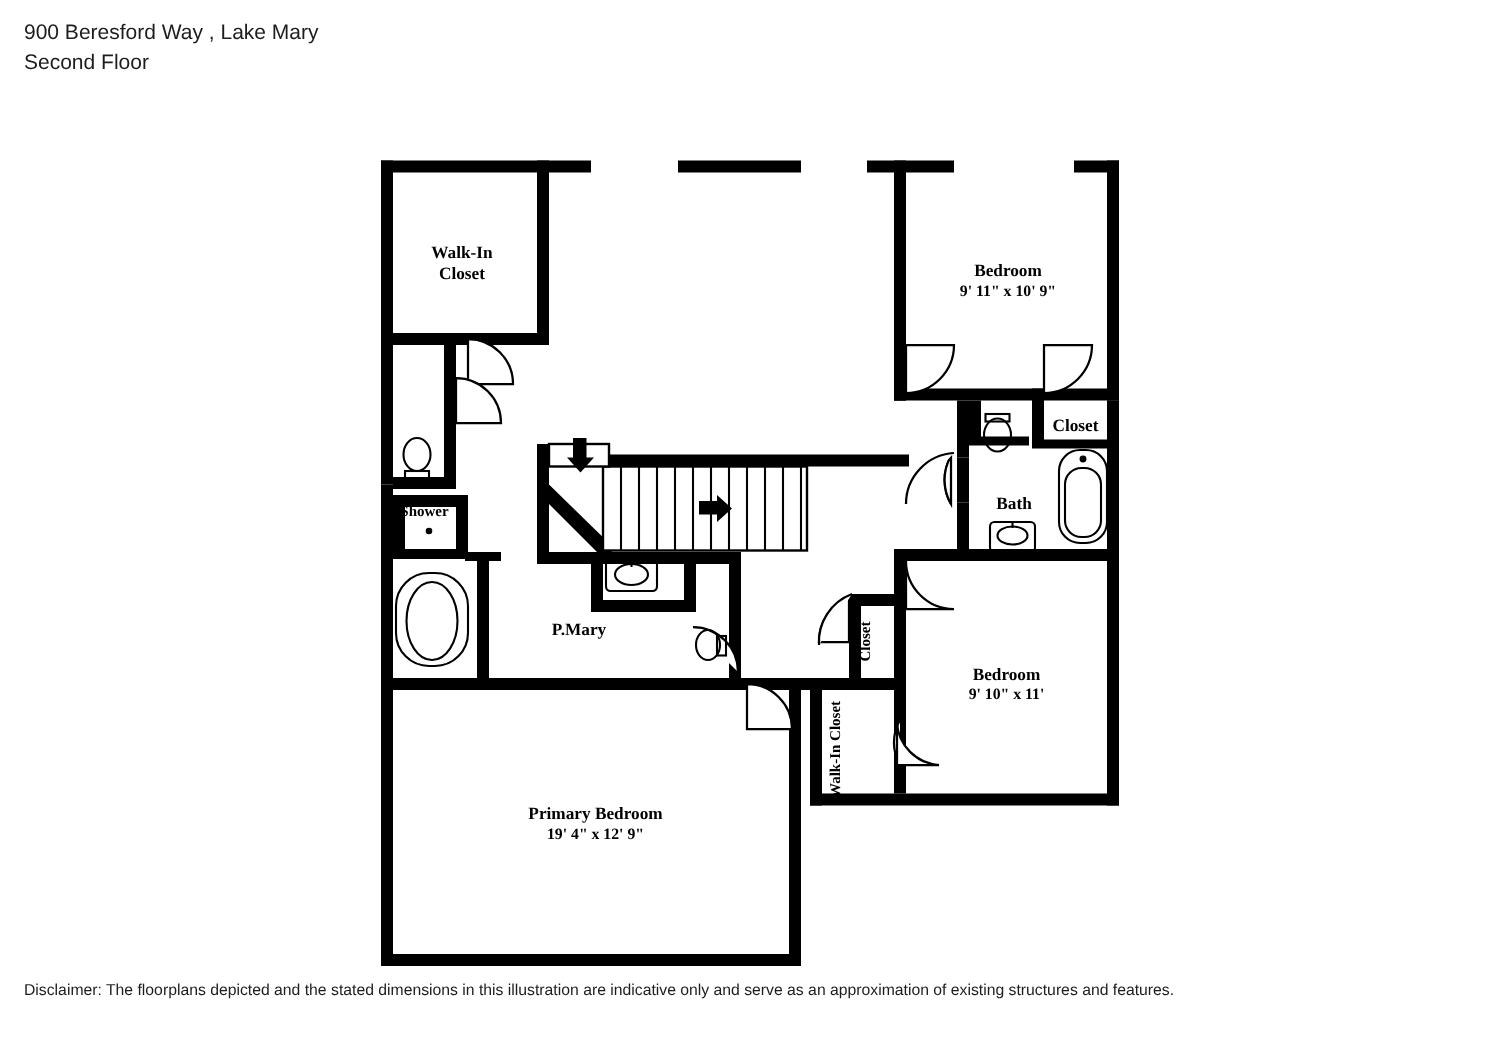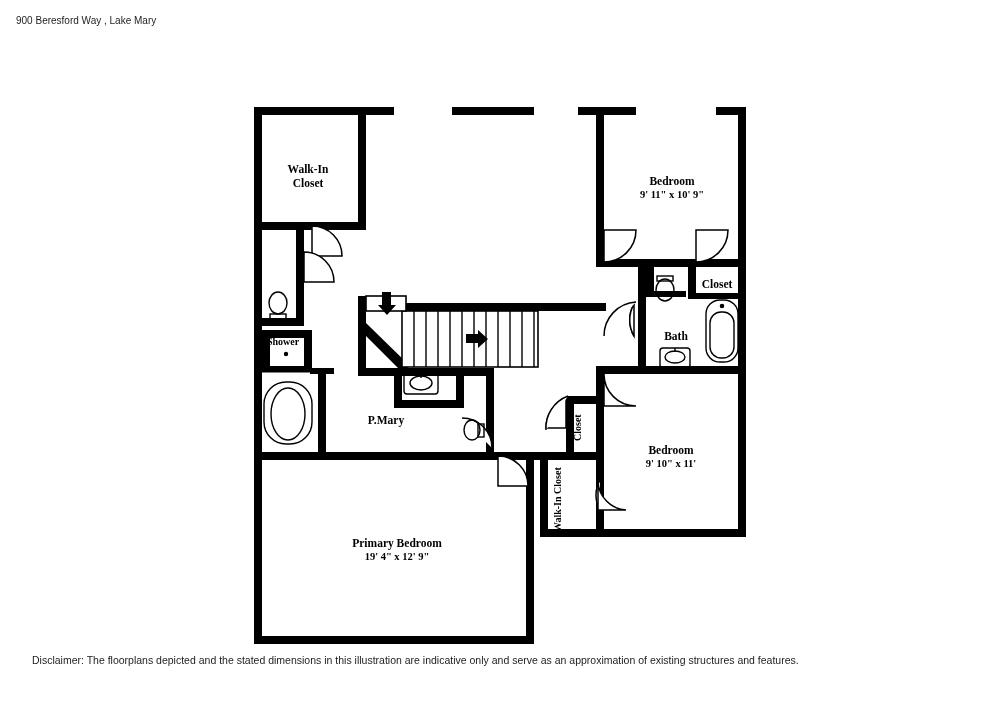--- a/index.html
+++ b/index.html
@@ -12,34 +12,33 @@
     height: 707px;
     position: relative;
     font-family: "Liberation Sans", sans-serif;
     color: #1a1a1a;
     overflow: hidden;
   }
   .header {
     position: absolute;
     left: 16px;
     top: 11px;
-    font-size: 10px;
+    font-size: 14px;
     line-height: 20px;
     color: #1d1d1d;
   }
   .header div { white-space: nowrap; }
 
   .disclaimer {
     position: absolute;
     left: 16px;
     top: 650px;
     font-size: 10.5px;
     line-height: 21px;
     color: #1d1d1d;
-    margin-left: 16px;
   }
   .disclaimer div { white-space: nowrap; }
 
   
   #plan {
     position: absolute;
     left: 0;
     top: 0;
     width: 1000px;
     height: 707px;
@@ -68,20 +67,21 @@
     text-orientation: mixed;
     transform: rotate(180deg);
     white-space: nowrap;
   }
 </style>
 </head>
 <body>
 
 <div class="header">
   <div>900 Beresford Way , Lake Mary</div>
+  <div>Second Floor</div>
 </div>
 
 <svg id="plan" viewBox="0 0 1000 707">
 
   <g fill="#000000">
 
     <rect x="254" y="107" width="140" height="8"></rect>
 
     <rect x="452" y="107" width="82" height="8"></rect>
 

